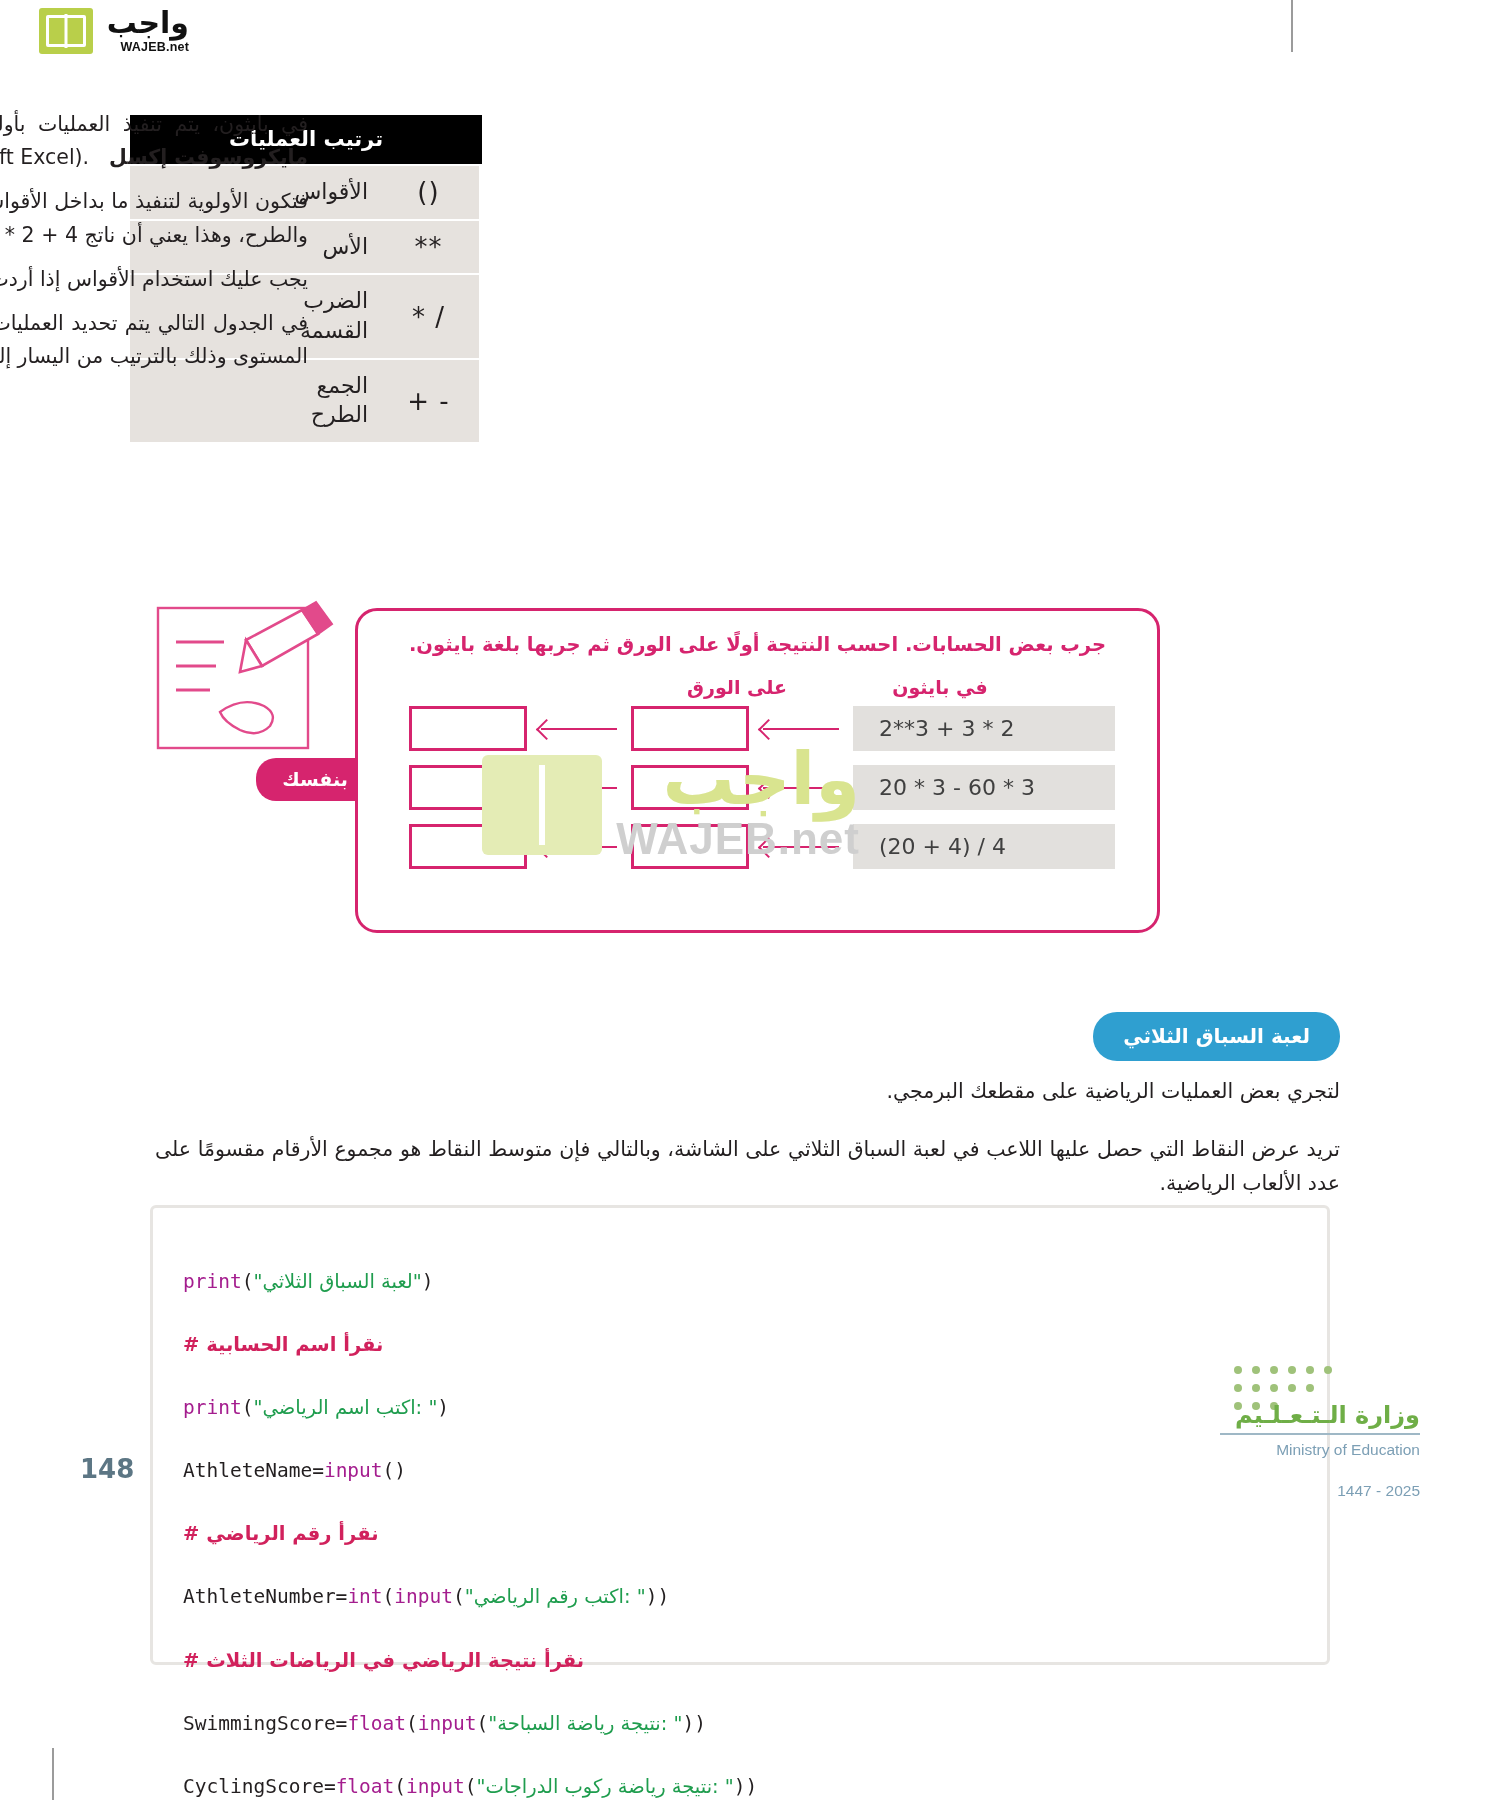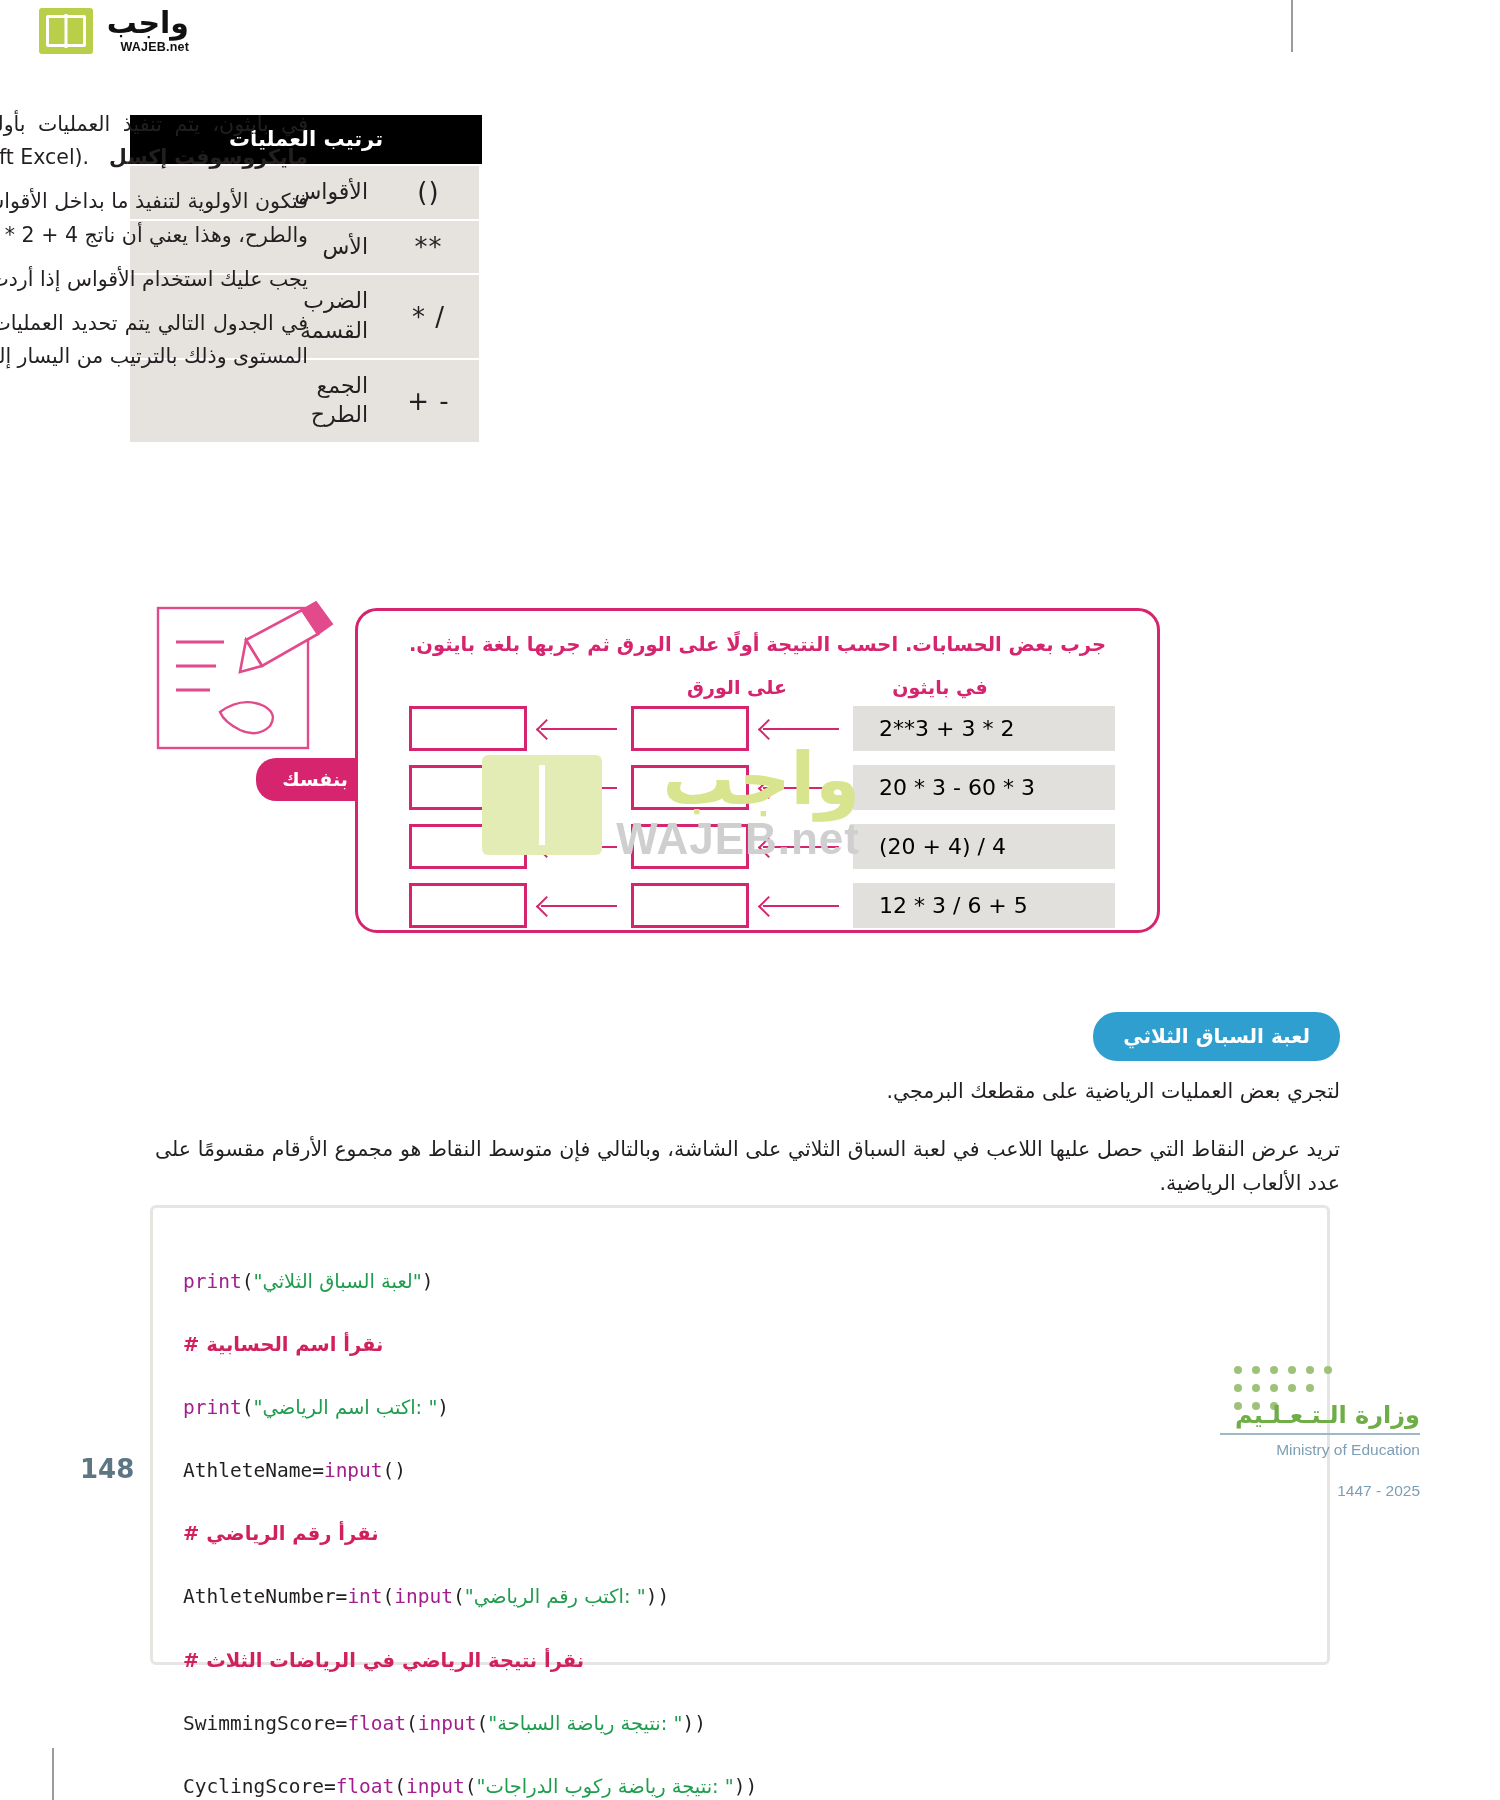--- a/index.html
+++ b/index.html
@@ -101,21 +101,21 @@
   }
   .head-paper  { right:345px; }
   .head-python { right:142px; }
 
   .tiy-rows { position:absolute; top:88px; right:0; left:0; }
   .tiy-row { display:flex; align-items:center; height:59px; padding-right:28px;}
   .expr {
     width:262px; height:45px; background:#e2e0dd;
     display:flex; align-items:center; padding-right:0; padding-left:18px;
     justify-content:flex-end;
-    direction:ltr; font-size:22px; color:#000000;
+    direction:ltr; font-size:22px; color:#404040;
     font-family:"DejaVu Sans", sans-serif;
     margin-right:14px;
   }
   .expr span{ width:100%; text-align:left; padding-left:8px;}
   .arrow {
     width:88px; height:22px; position:relative; flex:0 0 88px;
     margin:0 8px;
   }
   .arrow::before{
     content:""; position:absolute; left:6px; right:6px; top:10px;
@@ -305,29 +305,20 @@
       <div class="tiy-row">
         <div class="expr">
             <span>(20 + 4) / 4</span>
           </div>
         <div class="arrow"></div>
         <div class="ansbox"></div>
         <div class="arrow"></div>
         <div class="ansbox"></div>
       </div>
 
-      <div class="tiy-row">
-        <div class="expr">
-            <span>12 * 3 / 6 + 5</span>
-          </div>
-        <div class="arrow"></div>
-        <div class="ansbox"></div>
-        <div class="arrow"></div>
-        <div class="ansbox"></div>
-      </div>
 
     </div>
   </div>
 
   <div class="wm">
     <div>
       <div class="wm-ar">واجب</div>
       <div class="wm-en">WAJEB.net</div>
     </div>
     <div class="wm-book"></div>

